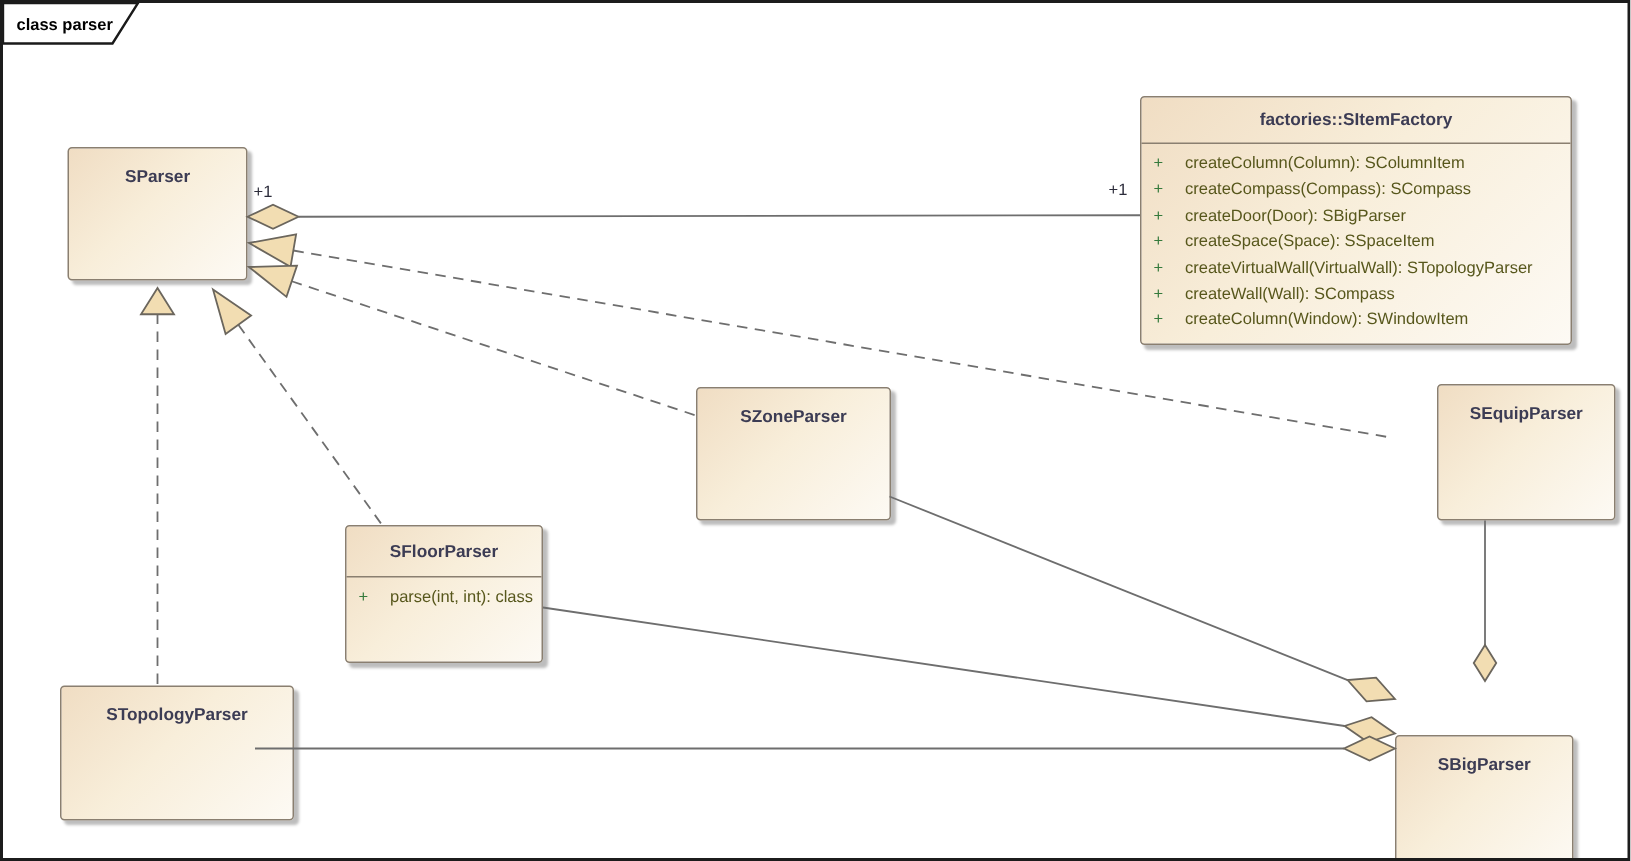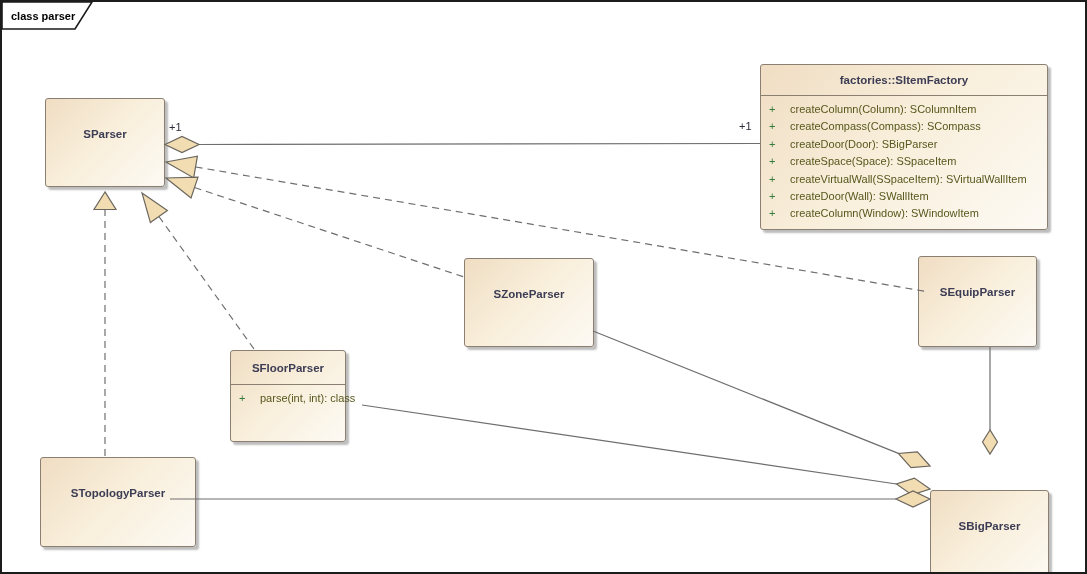--- a/index.html
+++ b/index.html
@@ -20,21 +20,21 @@
     background:linear-gradient(135deg,#f0ddc3 0%,#f8eeda 45%,#fdfaf4 100%);
     box-shadow:3px 3px 2px #bdbdbd;
     box-sizing:border-box;
     z-index:1;
   }
   .uml-class .title{
     text-align:center;
     font-weight:bold;
     font-size:11.5px;
     color:#3c3c54;
-    padding-top:29px;
+    padding-top:13px;
   }
   .uml-class.with-methods .title{
     padding-top:0;
     display:flex;align-items:center;justify-content:center;
     border-bottom:1px solid #8a7f70;
   }
   #c-factory .title{height:30px;text-align:center;}
   #c-sfloor .title{height:33px;}
   .methods{padding:5px 4px 0 8px;}
   .m-row{
@@ -42,22 +42,22 @@
     font-size:11px;
     color:#57571c;
     line-height:17.4px;
     white-space:nowrap;
   }
   .m-row .vis{width:21px;color:#357a3c;flex:0 0 auto;}
   .m-row .sig{flex:1 1 auto;}
   #c-sparser{left:43px;top:96px;width:120px;height:89px;}
   #c-factory{left:758px;top:62px;width:288px;height:166px;}
   #c-szone{left:462px;top:256px;width:130px;height:89px;}
-  #c-sequip{left:916px;top:254px;width:119px;height:91px;}
-  #c-sfloor{left:228px;top:348px;width:116px;height:92px;}
+  #c-sequip{left:956px;top:254px;width:119px;height:91px;}
+  #c-sfloor{left:228px;top:348px;width:132px;height:92px;}
   #c-stopo{left:38px;top:455px;width:156px;height:90px;}
   #c-sbig{left:928px;top:452px;width:119px;height:91px;margin-top:36px;}
   
   svg.connectors{
     position:absolute;left:0;top:0;width:1087px;height:574px;
     z-index:5;pointer-events:none;
   }
   .link{stroke:#6e6e6e;stroke-width:1.2;fill:none;}
   .dashed{stroke-dasharray:7 5;}
   .head{fill:#f2ddb2;stroke:#6b665d;stroke-width:1.2;}
@@ -88,25 +88,25 @@
       <div class="m-row">
           <span class="vis">+</span>
           <span class="sig">createDoor(Door): SBigParser</span>
         </div>
       <div class="m-row">
           <span class="vis">+</span>
           <span class="sig">createSpace(Space): SSpaceItem</span>
         </div>
       <div class="m-row">
           <span class="vis">+</span>
-          <span class="sig">createVirtualWall(SSpaceItem): SVirtualWallItem</span>
+          <span class="sig">createVirtualWall(VirtualWall): STopologyParser</span>
         </div>
       <div class="m-row">
           <span class="vis">+</span>
-          <span class="sig">createDoor(Wall): SWallItem</span>
+          <span class="sig">createWall(Wall): SCompass</span>
         </div>
       <div class="m-row">
           <span class="vis">+</span>
           <span class="sig">createColumn(Window): SWindowItem</span>
         </div>
     </div>
   </div>
 
   <div id="c-szone" class="uml-class">
     <div class="title">SZoneParser</div>

